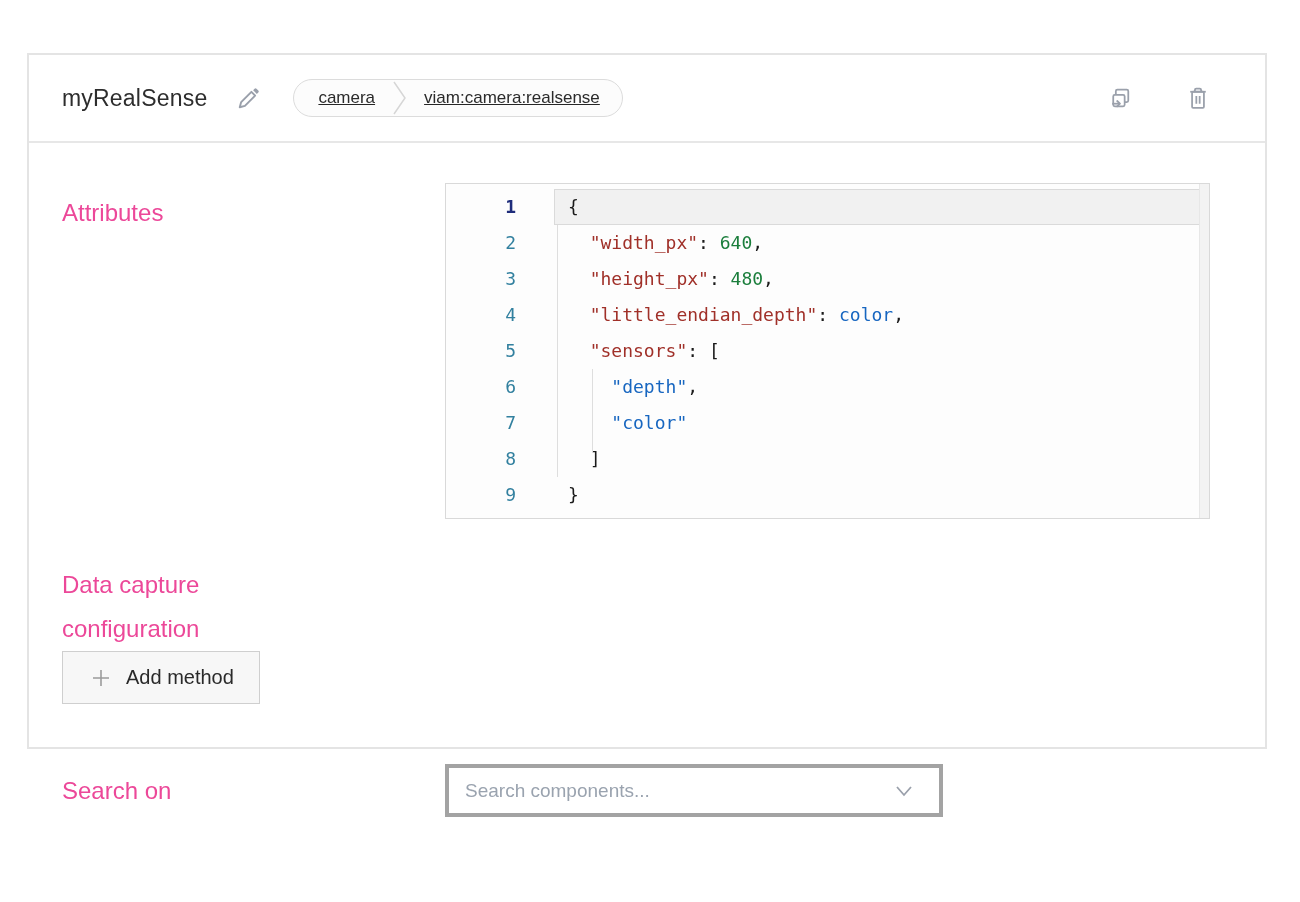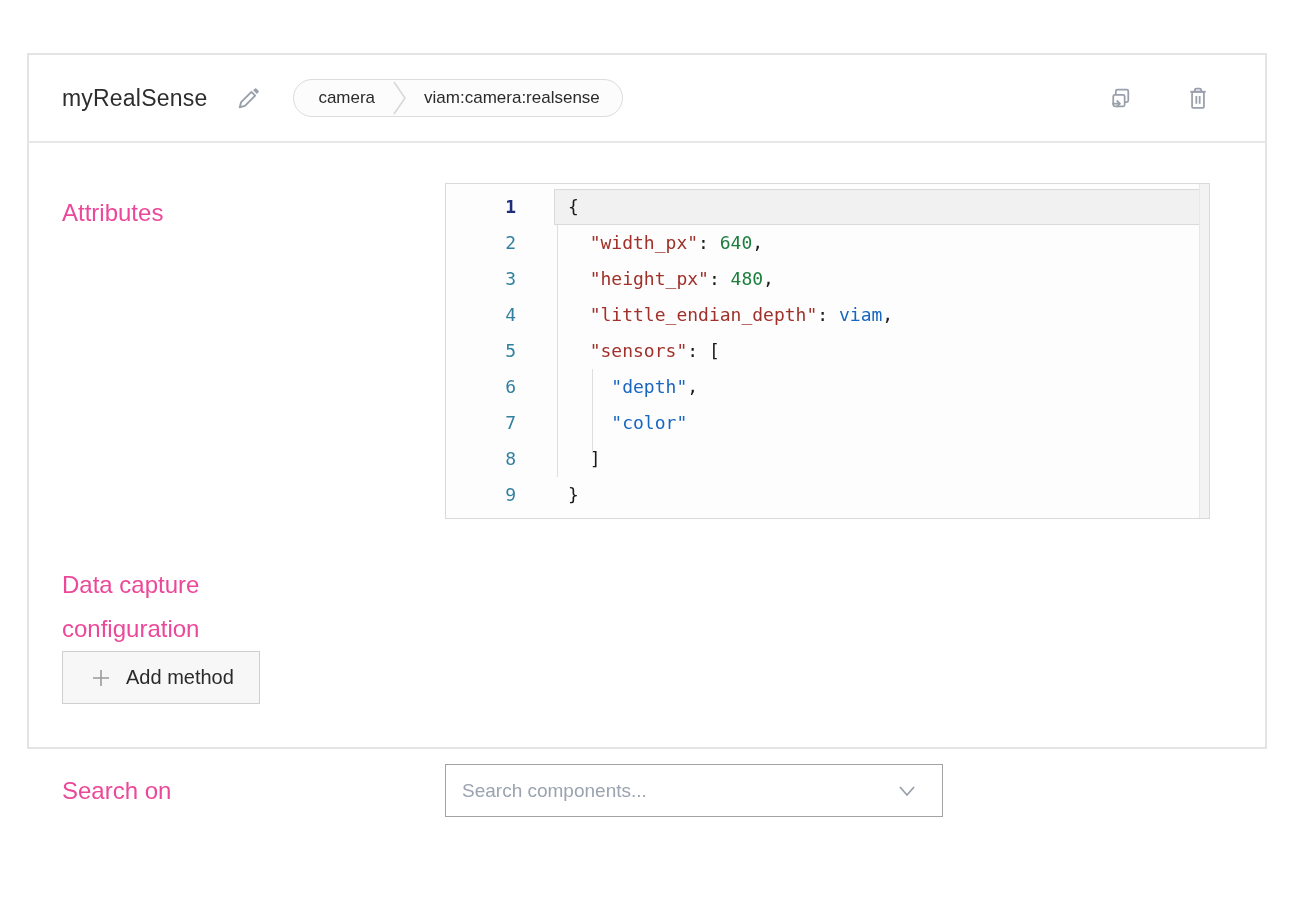--- a/index.html
+++ b/index.html
@@ -10,21 +10,21 @@
     background:#ffffff; border:2px solid #e4e4e4;margin-top:28px; }
 
   
   .card-header { height:88px; display:flex; align-items:center;
     border-bottom:2px solid #e7e7e7; padding:0 50px 0 33px; }
   .title { font-size:23px; font-weight:500; color:#2d2d2d; letter-spacing:.2px; }
   .edit-btn { margin-left:26px; width:30px; height:30px; border:none; background:transparent;
     display:flex; align-items:center; justify-content:center; cursor:pointer; }
   .pill { margin-left:30px; display:flex; align-items:center; height:38px;
     border:1.5px solid #dcdcdc; border-radius:999px; background:#fcfcfc;
-    padding:0 22px 0 24px; gap:0; }
+    padding:0 22px 0 24px; gap:0;text-decoration:underline; }
   .pill-seg { font-size:17px; color:#2b2b2b; white-space:nowrap; }
   .pill-chevron { margin:0 18px; display:flex; align-items:center; }
   .header-spacer { flex:1; }
   .icon-btn { width:34px; height:34px; border:none; background:transparent; cursor:pointer;
     display:flex; align-items:center; justify-content:center; }
   .icon-btn + .icon-btn { margin-left:44px; }
 
   
   .card-body { padding:40px 55px 37px 33px; }
   .row { display:flex; }
@@ -56,21 +56,21 @@
   .guide-1 { left:111px; top:41px; height:252px; }
   .guide-2 { left:146px; top:185px; height:84px; }
   .scroll-track { position:absolute; right:0; top:0; bottom:0; width:10px;
     background:#f3f3f3; border-left:1px solid #e7e7e7; }
 
   
   .add-btn { display:inline-flex; align-items:center; gap:15px; height:53px;
     padding:0 25px 0 28px; background:#f7f7f7; border:1px solid #cfcfcf;
     font-family:"Liberation Sans", sans-serif; font-size:20px; color:#2a2a2a; cursor:pointer; }
   .select-box { position:relative; width:498px; height:53px; background:#ffffff;
-    border:1px solid #a3a3a3; display:flex; align-items:center; cursor:pointer; }
+    border:4px solid #a3a3a3; display:flex; align-items:center; cursor:pointer; }
   .select-box input { border:none; outline:none; flex:1; height:100%; padding:0 16px;
     font-family:"Liberation Sans", sans-serif; font-size:19px; color:#333; background:transparent; }
   .select-box input::placeholder { color:#9aa3af; }
   .select-chevron { position:absolute; right:26px; top:50%; transform:translateY(-50%);
     display:flex; pointer-events:none; }
 
   svg { display:block; }
 </style>
 </head>
 <body>
@@ -130,21 +130,21 @@
       <div class="row-label">
         <span class="label-text">Attributes</span>
       </div>
       <div class="editor">
         <div class="indent-guide guide-1"></div>
         <div class="indent-guide guide-2"></div>
         <div id="code-area">
             <div class="code-line active"><div class="gutter">1</div><div class="content"><span class="tok-p">{</span></div></div>
             <div class="code-line"><div class="gutter">2</div><div class="content"><span class="tok-p">  </span><span class="tok-k">"width_px"</span><span class="tok-p">: </span><span class="tok-n">640</span><span class="tok-p">,</span></div></div>
             <div class="code-line"><div class="gutter">3</div><div class="content"><span class="tok-p">  </span><span class="tok-k">"height_px"</span><span class="tok-p">: </span><span class="tok-n">480</span><span class="tok-p">,</span></div></div>
-            <div class="code-line"><div class="gutter">4</div><div class="content"><span class="tok-p">  </span><span class="tok-k">"little_endian_depth"</span><span class="tok-p">: </span><span class="tok-b">viam</span><span class="tok-p">,</span></div></div>
+            <div class="code-line"><div class="gutter">4</div><div class="content"><span class="tok-p">  </span><span class="tok-k">"little_endian_depth"</span><span class="tok-p">: </span><span class="tok-b">color</span><span class="tok-p">,</span></div></div>
             <div class="code-line"><div class="gutter">5</div><div class="content"><span class="tok-p">  </span><span class="tok-k">"sensors"</span><span class="tok-p">: [</span></div></div>
             <div class="code-line"><div class="gutter">6</div><div class="content"><span class="tok-p">    </span><span class="tok-s">"depth"</span><span class="tok-p">,</span></div></div>
             <div class="code-line"><div class="gutter">7</div><div class="content"><span class="tok-p">    </span><span class="tok-s">"color"</span></div></div>
             <div class="code-line"><div class="gutter">8</div><div class="content"><span class="tok-p">  ]</span></div></div>
             <div class="code-line"><div class="gutter">9</div><div class="content"><span class="tok-p">}</span></div></div>
           </div>
         <div class="scroll-track"></div>
       </div>
     </div>
 

